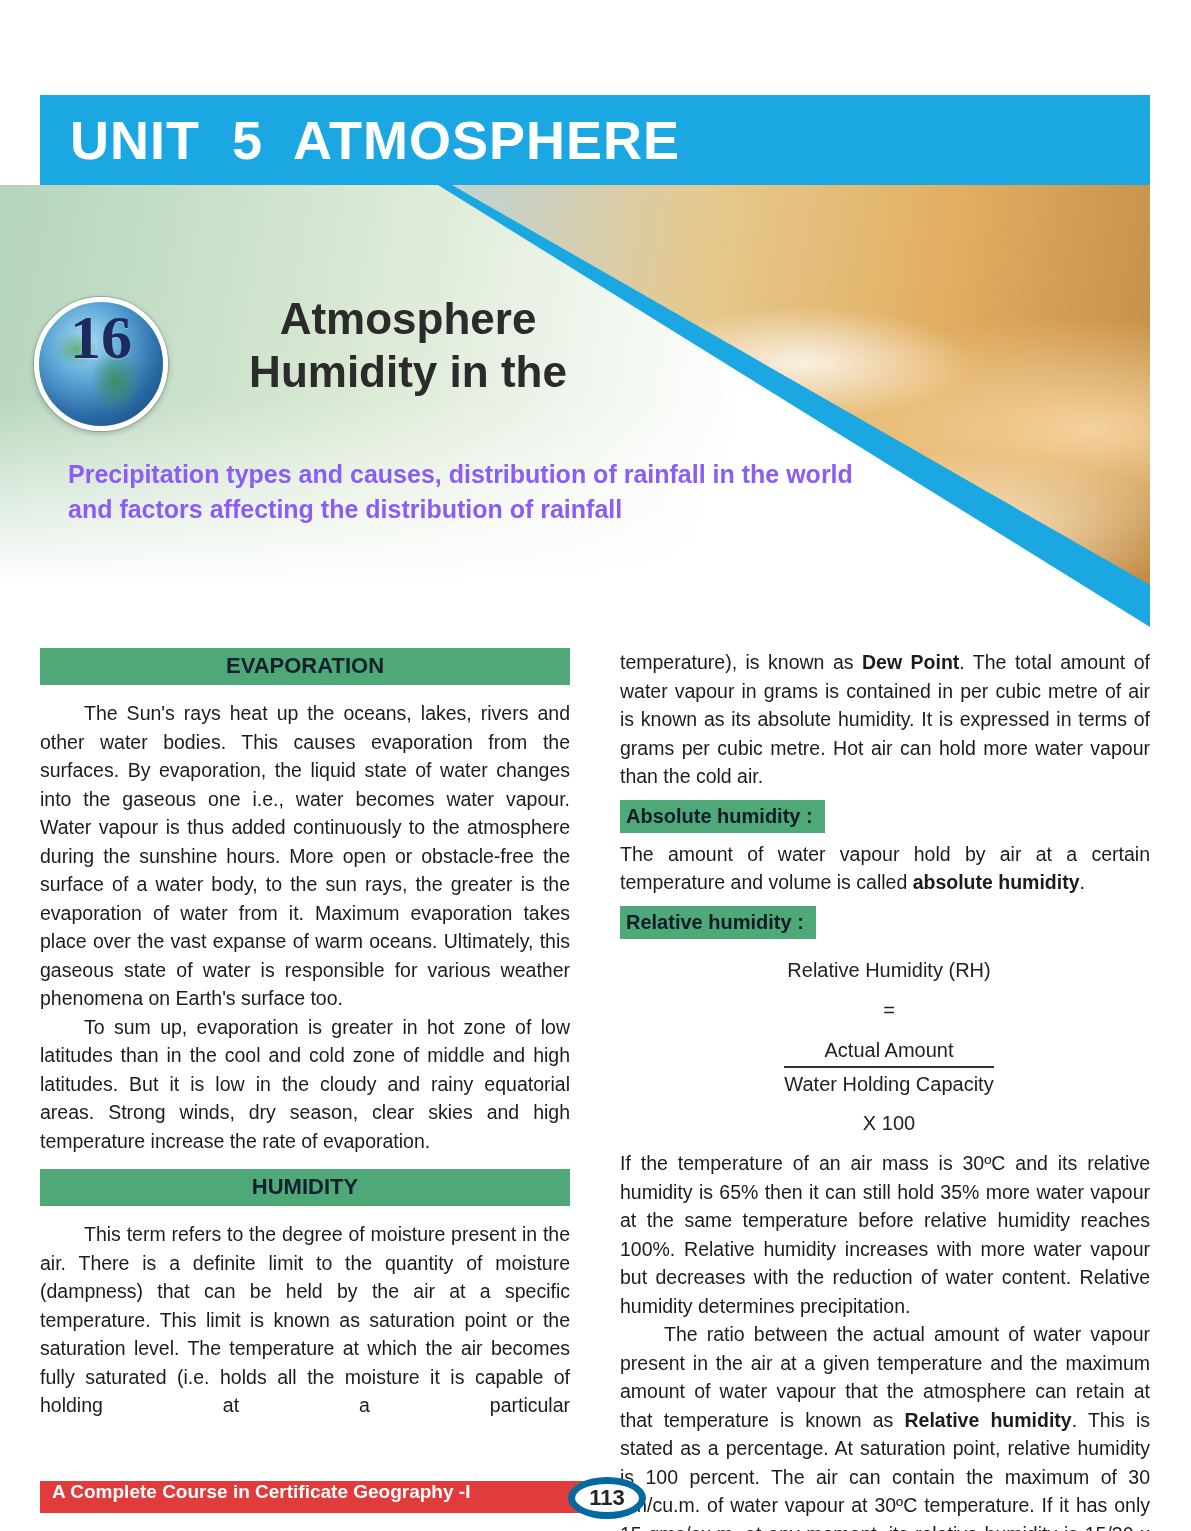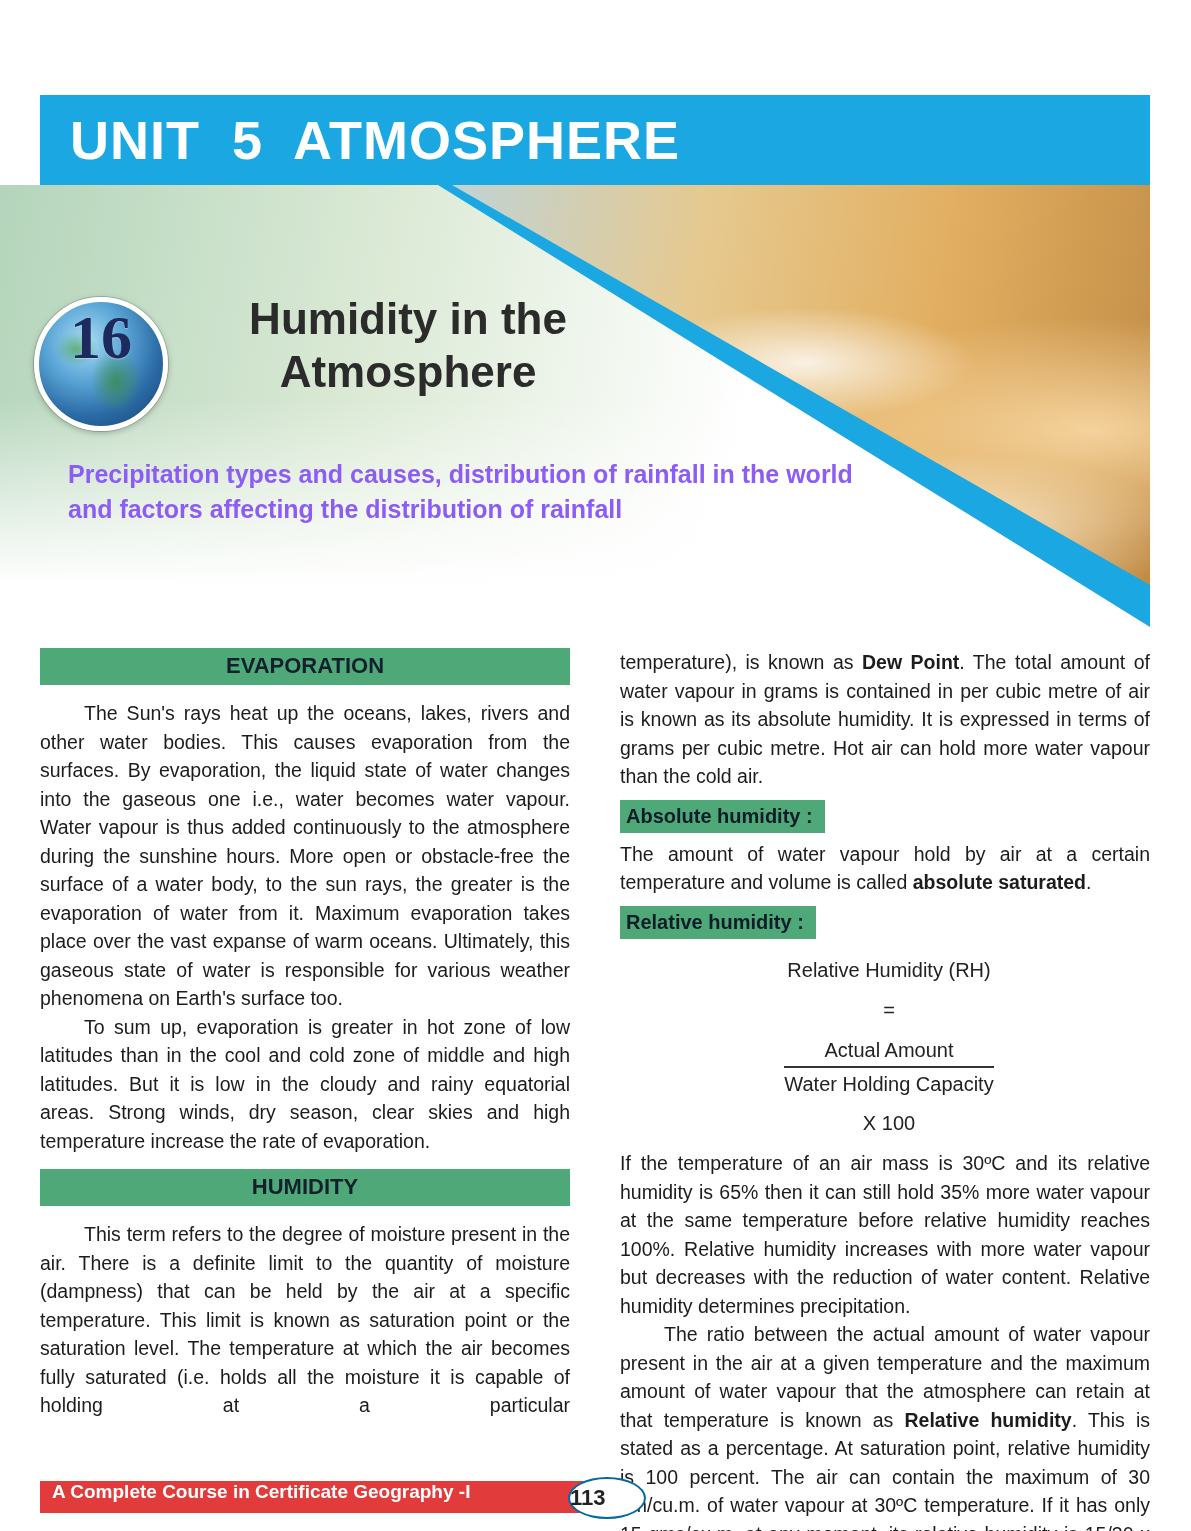--- a/index.html
+++ b/index.html
@@ -94,63 +94,63 @@
 
   
   .footer { position:absolute; left:40px; top:1477px; width:1110px; height:42px; }
   .footer-bar {
     position:absolute; left:0; top:4px; width:565px; height:32px; background:#E23B3B;
     color:#ffffff; font-weight:700; font-size:19px; display:flex; align-items:flex-start;
     padding-left:12px; box-sizing:border-box;
   }
   .page-badge {
     position:absolute; left:528px; top:0; width:78px; height:42px; background:#ffffff;
-    border:2px solid #0369a1; border-radius:50%; box-sizing:border-box;
-    display:flex; align-items:center; 
+    border:7px solid #0369a1; border-radius:50%; box-sizing:border-box;
+    display:flex; align-items:center; justify-content:center;
     font-size:22px; font-weight:700; color:#222222;
   }
 </style>
 </head>
 <body>
 
 <div class="page">
 
   <div class="banner">
     <h1 class="banner-title">UNIT 5 ATMOSPHERE</h1>
   </div>
 
   <div class="hero">
     <div class="hero-bg"></div>
     <div class="blue-stripe"></div>
     <div class="cloud-photo"></div>
     <div class="chapter-badge">
       <span class="chapter-number">16</span>
     </div>
     <div class="chapter-title">
+      <div>Atmosphere</div>
       <div>Humidity in the</div>
-      <div>Atmosphere</div>
     </div>
     <div class="chapter-subtitle">Precipitation types and causes, distribution of rainfall in the world and factors affecting the distribution of rainfall</div>
   </div>
 
   <div class="main">
 
     <div class="col">
       <div class="section-bar first">EVAPORATION</div>
       <p class="indent">The Sun's rays heat up the oceans, lakes, rivers and other water bodies. This causes evaporation from the surfaces. By evaporation, the liquid state of water changes into the gaseous one i.e., water becomes water vapour. Water vapour is thus added continuously to the atmosphere during the sunshine hours. More open or obstacle-free the surface of a water body, to the sun rays, the greater is the evaporation of water from it. Maximum evaporation takes place over the vast expanse of warm oceans. Ultimately, this gaseous state of water is responsible for various weather phenomena on Earth's surface too.</p>
       <p class="indent">To sum up, evaporation is greater in hot zone of low latitudes than in the cool and cold zone of middle and high latitudes. But it is low in the cloudy and rainy equatorial areas. Strong winds, dry season, clear skies and high temperature increase the rate of evaporation.</p>
       <div class="section-bar">HUMIDITY</div>
       <p class="indent cont">This term refers to the degree of moisture present in the air. There is a definite limit to the quantity of moisture (dampness) that can be held by the air at a specific temperature. This limit is known as saturation point or the saturation level. The temperature at which the air becomes fully saturated (i.e. holds all the moisture it is capable of holding at a particular</p>
     </div>
 
     <div class="col">
       <p><span>temperature), is known as </span><b>Dew Point</b><span>. The total amount of water vapour in grams is contained in per cubic metre of air is known as its absolute humidity. It is expressed in terms of grams per cubic metre. Hot air can hold more water vapour than the cold air.</span></p>
 
       <div class="inline-label">Absolute humidity :</div>
-      <p><span>The amount of water vapour hold by air at a certain temperature and volume is called </span><b>absolute saturated</b><span>.</span></p>
+      <p><span>The amount of water vapour hold by air at a certain temperature and volume is called </span><b>absolute humidity</b><span>.</span></p>
 
       <div class="inline-label">Relative humidity :</div>
       <div class="formula">
         <span>Relative Humidity (RH)</span>
         <span>=</span>
         <span class="fraction">
           <div class="num">Actual Amount</div>
           <div class="den">Water Holding Capacity</div>
         </span>
         <span>X 100</span>

